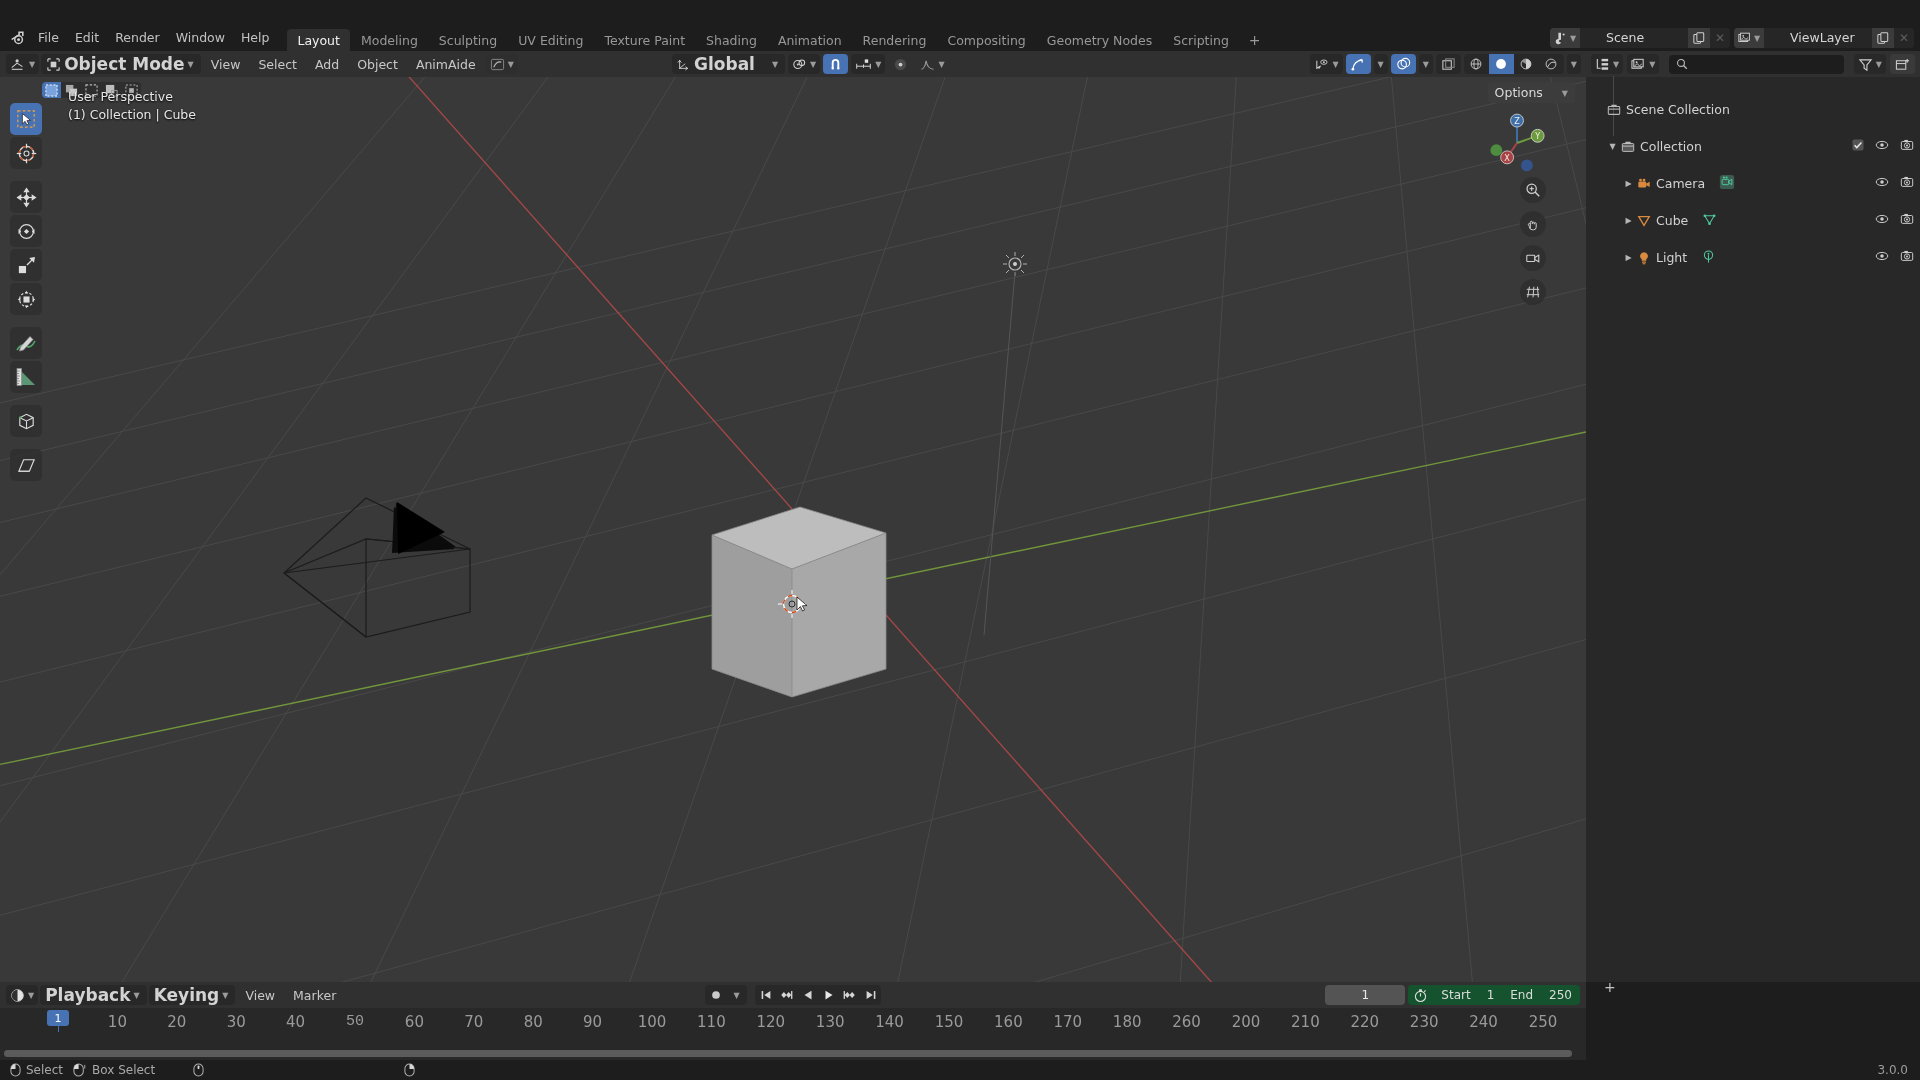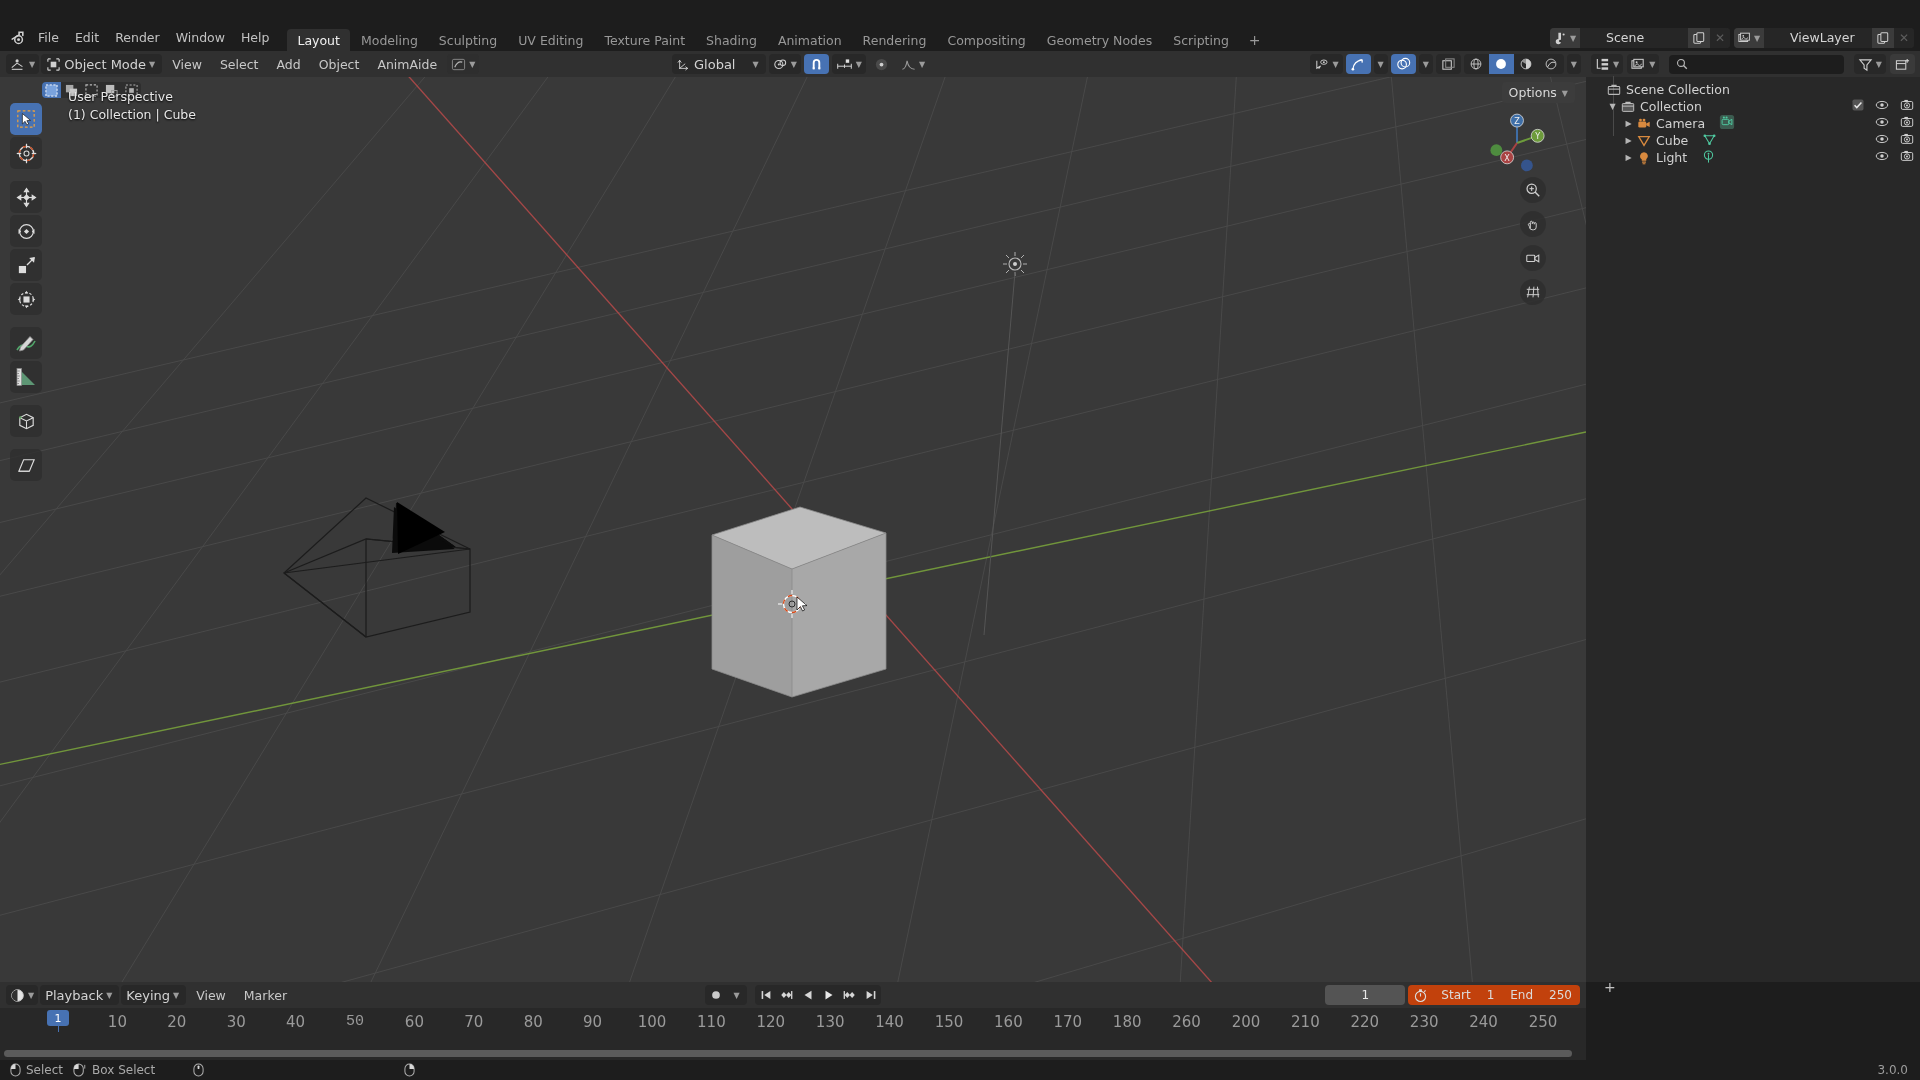--- a/index.html
+++ b/index.html
@@ -51,21 +51,21 @@
   
   .vp-header {
     position: absolute; top: 51px; left: 0; width: 1586px; height: 26px;
     background: #303030; display: flex; align-items: center; padding-left: 6px; gap: 2px;
   }
   .hdr-btn {
     height: 20px; border-radius: 4px; background: #282828;
     display: flex; align-items: center; padding: 0 4px; gap: 3px;
   }
   .hdr-btn.wide { padding: 0 7px 0 5px; }
-  .hdr-lbl { font-size: 13px; color: #d3d3d3; white-space: nowrap; }
+  .hdr-lbl { font-size: 17px; color: #d3d3d3; white-space: nowrap; font-weight: bold; }
   .chev { color: #9b9b9b; font-size: 8px; line-height: 1; transform: translateY(1px); }
   .hdr-menu { height: 20px; padding: 0 8px; display: flex; align-items: center; font-size: 12.5px; color: #c8c8c8; border-radius: 3px; }
   .icon-btn { width: 25px; height: 20px; border-radius: 4px; background: #282828; display: flex; align-items: center; justify-content: center; }
   .icon-btn.on { background: #4772b3; }
   .icon-btn.flat { background: transparent; }
   .seg { display: flex; border-radius: 4px; overflow: hidden; background: #282828; }
   .seg > div { width: 25px; height: 20px; display: flex; align-items: center; justify-content: center; }
   .seg > div.white { background: #4772b3; }
   .vp-hdr-right { margin-left: auto; display: flex; align-items: center; gap: 3px; padding-right: 5px; }
 
@@ -75,21 +75,21 @@
     background: #393939; overflow: hidden;
   }
   .vp-svg { position: absolute; top:0; left: 0; }
 
   .overlay-txt { position: absolute; left: 68px; font-size: 12.5px; color: #e8e8e8; text-shadow: 0 1px 2px #000; }
   .ov1 { top: 109px; }
   .ov2 { top: 126px; }
 
   .options-btn {
     position: absolute; top: 82px; right: 10px; height: 21px; padding: 0 7px;
-    display: flex; align-items: center; gap: 5px; background: #3c3c3c;
+    display: flex; align-items: center; gap: 19px; background: #3c3c3c;
     border-radius: 4px; font-size: 12.5px; color: #d9d9d9;
   }
 
   
   .toolbar {
     position: absolute; top: 103px; left: 10px; width: 32px;
     display: flex; flex-direction: column; gap: 2px;
   }
   .tool {
     width: 32px; height: 32px; background: #2e2e2ecc; border-radius: 5px;
@@ -115,42 +115,42 @@
   .outliner {
     position: absolute; top: 51px; left: 1586px; width: 334px; height: 931px;
     background: #303030;
   }
   .out-header { height: 26px; display: flex; align-items: center; padding: 0 5px; gap: 4px; background: #303030; }
   .out-search {
     flex: 1; height: 19px; background: #1d1d1d; border-radius: 4px;
     display: flex; align-items: center; padding-left: 7px; gap: 5px; margin: 0 6px;
   }
   .out-body { background: #282828; height: 905px; padding-top: 4px; }
-  .out-row { height: 17px; display: flex; align-items: center; font-size: 12.5px; color: #d2d2d2; position: relative; }
+  .out-row { height: 17px; display: flex; align-items: center; font-size: 12.5px; color: #d2d2d2; position: relative; margin-top: 20px; }
   .out-row .tri { width: 13px; display: flex; align-items: center; justify-content: center; color: #b5b5b5; font-size: 8px; }
   .out-row .ic { width: 17px; display: flex; align-items: center; justify-content: center; }
   .out-row .nm { margin-left: 4px; }
   .out-right { position: absolute; right: 6px; display: flex; align-items: center; gap: 11px; }
   .ind1 { padding-left: 6px; }
   .ind2 { padding-left: 20px; }
   .ind3 { padding-left: 36px; }
   .treeline { position: absolute; left: 27px; top: 0; width: 1px; background: #4a4a4a; }
 
   
   .timeline {
     position: absolute; top: 982px; left: 0; width: 1586px; height: 78px;
     background: #303030;
   }
   .tl-header { height: 26px; display: flex; align-items: center; padding-left: 6px; gap: 2px; }
   .tl-center { position: absolute; left: 50%; transform: translateX(-50%); top: 3px; display: flex; align-items: center; gap: 4px; }
   .tl-right { position: absolute; right: 6px; top: 3px; display: flex; align-items: center; gap: 3px; }
   .pc-group { display: flex; background: #282828; border-radius: 4px; overflow: hidden; }
   .pc-group > div { width: 21px; height: 20px; display: flex; align-items: center; justify-content: center; }
   .frame-field { width: 80px; height: 20px; background: #545454; border-radius: 4px; display: flex; align-items: center; justify-content: center; font-size: 12px; color: #e8e8e8; }
-  .range-group { display: flex; background: #c2410c; border-radius: 4px; overflow: hidden; align-items: flex-end; }
+  .range-group { display: flex; background: #14532d; border-radius: 4px; overflow: hidden; align-items: flex-end; }
   .range-group .rg { height: 20px; display: flex; align-items: center; padding: 0 8px; font-size: 12px; color: #dcdcdc; gap: 16px; }
   .tl-ruler { position: relative; height: 24px; background: #282828; }
   .tl-tick { position: absolute; top: 5px; font-size: 15px; color: #9a9a9a; transform: translateX(-50%); }
   .playhead { position: absolute; top: 2px; width: 22px; height: 16px; background: #4772b3; border-radius: 3px; display:flex; align-items:center; justify-content:center; font-size:11px; color:#fff; transform: translateX(-50%); }
   .playhead-line { position: absolute; top: 18px; width: 1px; height: 6px; background: #4772b3; }
   .tl-body { height: 28px; background: #282828; position: relative; }
   .tl-scroll { position: absolute; bottom: 3px; left: 4px; right: 14px; height: 7px; background: #5b5b5b; border-radius: 4px; }
 
   
   .statusbar {

